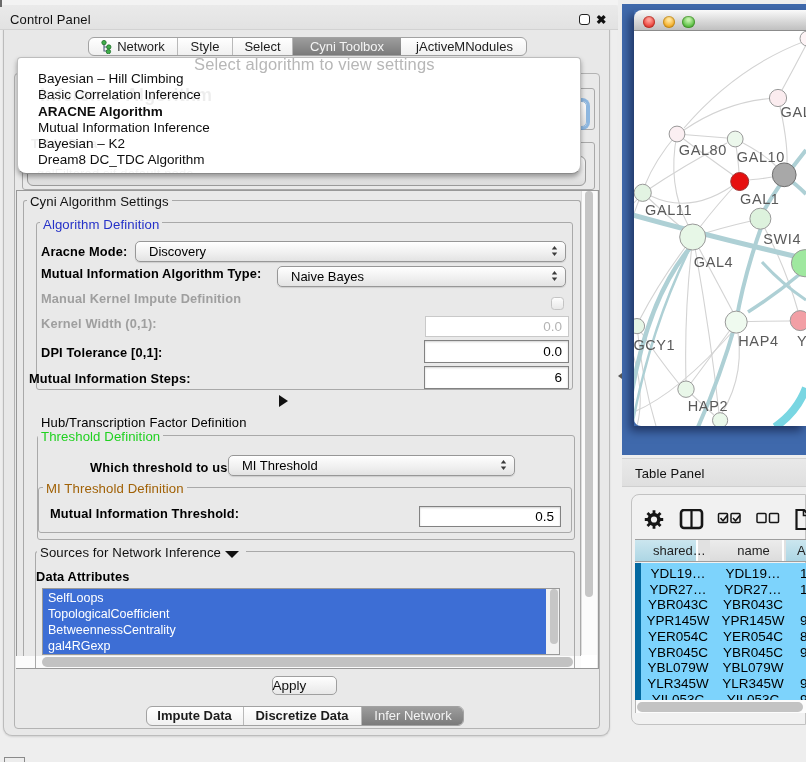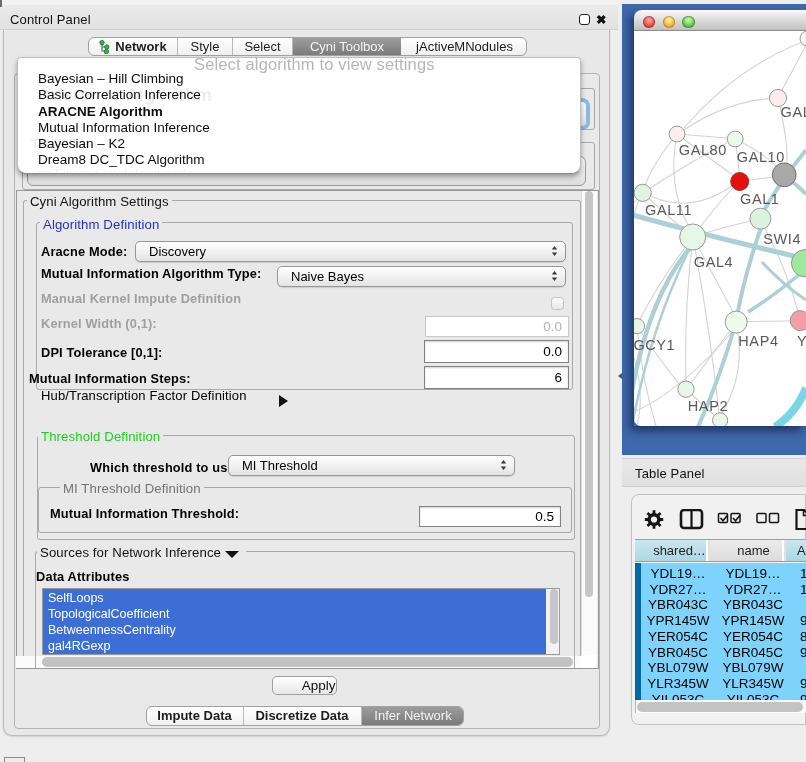--- a/index.html
+++ b/index.html
@@ -20,21 +20,21 @@
 
 <div class="a" style="left:0;top:0;width:618px;height:5px;background:#f3f3f3;"></div>
 <div class="a" style="left:3px;top:28px;width:607px;height:708px;background:#e8e8e8;border:1px solid #bcbcbc;border-top:none;border-radius:0 0 9px 9px;box-shadow:0 1px 2px rgba(0,0,0,0.12);"></div>
 
 <div class="a" style="left:0px;top:4.5px;width:618px;height:25.5px;background:linear-gradient(#eaeaea,#e2e2e2);border-bottom:1px solid #d2d2d2;border-radius:0 3px 0 0;"></div>
 <div class="lbl" style="left:10px;top:11.5px;font-size:13px;color:#111;">Control Panel</div>
 <div class="a" style="left:579px;top:14px;width:11px;height:11px;border:1.6px solid #222;border-radius:3px;background:#fff;"></div>
 <div class="lbl" style="left:596px;top:12px;font-size:12.5px;color:#111;font-weight:bold;">✖</div>
 
 <div class="seg" style="left:88px;top:37px;width:439px;height:19px;">
-  <div style="width:89px;font-weight:bold;"><svg width="12" height="14" viewBox="0 0 12 14" style="margin-right:4px;">
+  <div style="width:89px;"><svg width="12" height="14" viewBox="0 0 12 14" style="margin-right:4px;">
         <path d="M3 3 V11 H6" stroke="#5a6b85" stroke-width="1.2" fill="none"></path>
         <path d="M3 7 H6" stroke="#5a6b85" stroke-width="1.2"></path>
         <circle cx="3" cy="2.6" r="2.2" fill="#3fae4a" stroke="#1d6e28" stroke-width="0.8"></circle>
         <circle cx="7.8" cy="7" r="2.2" fill="#3fae4a" stroke="#1d6e28" stroke-width="0.8"></circle>
         <circle cx="7.4" cy="11.6" r="2.2" fill="#3fae4a" stroke="#1d6e28" stroke-width="0.8"></circle>
       </svg>Network</div>
   <div style="width:55px;">Style</div>
   <div style="width:60px;">Select</div>
   <div class="sel" style="width:108px;">Cyni Toolbox</div>
   <div style="width:127px;">jActiveMNodules</div>
@@ -100,51 +100,51 @@
 
 <div class="lbl b gray" style="left:41px;top:316px;">Kernel Width (0,1):</div>
 <div class="tf" style="left:425px;top:316px;width:144px;height:21px;line-height:19px;border:1px solid #c9c9c9;color:#b4b4b4;">0.0</div>
 
 <div class="lbl b" style="left:41px;top:345px;">DPI Tolerance [0,1]:</div>
 <div class="tf" style="left:424px;top:340px;width:145px;height:23px;line-height:21px;border:1px solid #828282;box-shadow:inset 0 1px 2px rgba(0,0,0,0.18);">0.0</div>
 
 <div class="lbl b" style="left:29px;top:371px;text-align:center;">Mutual Information Steps:</div>
 <div class="tf" style="left:424px;top:366px;width:145px;height:23px;line-height:21px;border:1px solid #828282;box-shadow:inset 0 1px 2px rgba(0,0,0,0.18);">6</div>
 
-<div class="lbl" style="left:41px;top:388px;font-size:13px;">Hub/Transcription Factor Definition</div>
+<div class="lbl" style="left:41px;top:415px;font-size:13px;">Hub/Transcription Factor Definition</div>
 <div class="a" style="left:279px;top:395px;width:0;height:0;border-left:9px solid #111;border-top:6.5px solid transparent;border-bottom:6.5px solid transparent;"></div>
 
 <div class="fs" style="left:36.5px;top:435px;width:538px;height:105px;"></div>
 <div class="fst" style="left:38px;top:430px;color:#1fd11f;">Threshold Definition</div>
 
 <div class="lbl b" style="left:90px;top:460px;">Which threshold to use:</div>
 <div class="combo" style="left:228px;top:454.5px;width:287px;height:21px;">
     <span class="tx">MI Threshold</span>
     <svg width="9" height="12" viewBox="0 0 9 12">
       <path d="M4.5 1 L7.2 4.6 H1.8 Z" fill="#3a3a3a"></path>
       <path d="M4.5 11 L7.2 7.4 H1.8 Z" fill="#3a3a3a"></path>
     </svg>
   </div>
 
 <div class="fs" style="left:38px;top:487px;width:534px;height:46px;"></div>
-<div class="fst" style="left:43px;top:482px;color:#737373;margin-left:17px;">MI Threshold Definition</div>
+<div class="fst" style="left:43px;top:482px;color:#a16207;">MI Threshold Definition</div>
 <div class="lbl b" style="left:50px;top:506px;">Mutual Information Threshold:</div>
 <div class="tf" style="left:419px;top:505.5px;width:142px;height:21px;line-height:19px;border:1px solid #828282;box-shadow:inset 0 1px 2px rgba(0,0,0,0.18);">0.5</div>
 
 <div class="fs" style="left:35px;top:551px;width:539.5px;height:117px;border-bottom:none;border-radius:3px 3px 0 0;"></div>
 <div class="fst" style="left:37px;top:546px;color:#111;">Sources for Network Inference&nbsp;<span style="display:inline-block;width:0;height:0;border-top:7px solid #111;border-left:7px solid transparent;border-right:7px solid transparent;vertical-align:-1px;"></span>&nbsp;</div>
 
 <div class="lbl b" style="left:36px;top:569px;">Data Attributes</div>
 
 <div class="a" style="left:42px;top:588px;width:518px;height:67px;border:1px solid #9a9a9a;background:#f2f2f2;"></div>
 <div class="a" style="left:43px;top:589px;width:502.6px;height:65px;background:#3d6ed5;"></div>
 <div class="a" style="left:48px;top:590px;font-size:12.5px;color:#fff;line-height:16.1px;white-space:nowrap;">SelfLoops<br>TopologicalCoefficient<br>BetweennessCentrality<br>gal4RGexp</div>
 <div class="a" style="left:549.5px;top:589px;width:8px;height:55px;background:#c6c6c6;border-radius:4px;"></div>
 
-<div class="a" style="left:271.5px;top:676px;width:65px;height:18.5px;border:1px solid #9f9f9f;border-radius:5px;background:linear-gradient(#fefefe,#e8e8e8);text-align:right;font-size:13.5px;line-height:17px;color:#111;">Apply</div>
+<div class="a" style="left:271.5px;top:676px;width:65px;height:18.5px;border:1px solid #9f9f9f;border-radius:5px;background:linear-gradient(#fefefe,#e8e8e8);text-align:left;font-size:13.5px;line-height:17px;color:#111;">Apply</div>
 
 <div class="seg" style="left:145.5px;top:705.5px;width:318px;height:20.5px;">
   <div class="b" style="width:97px;">Impute Data</div>
   <div class="b" style="width:118px;">Discretize Data</div>
   <div class="sel" style="width:103px;">Infer Network</div>
 </div>
 
 <div class="a" style="left:4px;top:757px;width:21px;height:10px;border:1.5px solid #8a8a8a;background:#ededed;"></div>
 
 <div class="a" style="left:622px;top:4px;width:184px;height:451px;background:#3f69ac;"></div>
@@ -254,21 +254,21 @@
 <rect x="113" y="4.5" width="9" height="9" rx="1"></rect>
 <rect x="125.5" y="4.5" width="9" height="9" rx="1"></rect>
 </g>
 <path d="M76.5 9 l2.5 2.8 4.5 -5.6" stroke="#161616" stroke-width="1.7" fill="none"></path>
 <path d="M89 9 l2.5 2.8 4.5 -5.6" stroke="#161616" stroke-width="1.7" fill="none"></path>
 <path d="M152.5 1 h7.5 l5.5 5.5 V20 h-13 Z" fill="none" stroke="#161616" stroke-width="2.2"></path>
     <path d="M159.5 1.5 v5 h5.5" fill="none" stroke="#161616" stroke-width="1.6"></path>
 </svg>
 
 <div class="a" style="left:635px;top:538.5px;width:171px;height:23px;border-top:1px solid #9e9e9e;border-bottom:1px solid #9e9e9e;background:#e1e1e1;"></div>
-<div class="a" style="left:635px;top:539.5px;width:73px;height:21px;background:linear-gradient(#cbe6ef,#add6e4);border-right:2px solid #fff;text-align:center;text-indent:18px;font-size:13px;line-height:21px;color:#222;">shared…</div>
+<div class="a" style="left:635px;top:539.5px;width:63px;height:21px;background:linear-gradient(#cbe6ef,#add6e4);border-right:2px solid #fff;text-align:center;text-indent:18px;font-size:13px;line-height:21px;color:#222;">shared…</div>
 <div class="a" style="left:710px;top:539.5px;width:74px;height:21px;background:linear-gradient(#ececec,#dcdcdc);border-right:2px solid #fff;text-align:center;text-indent:15px;font-size:13px;line-height:21px;color:#222;">name</div>
 <div class="a" style="left:786px;top:539.5px;width:20px;height:21px;background:linear-gradient(#cbe6ef,#add6e4);font-size:13px;line-height:21px;color:#222;padding-left:11px;">A</div>
 
 <div class="a" style="left:635px;top:562.5px;width:171px;height:138px;background:#7dd3fc;border-left:6px solid #0369a1;overflow:hidden;">
   <div class="a" style="left:1px;top:3.5px;width:72px;text-align:center;font-size:13.5px;line-height:15.7px;color:#000;">YDL19…<br>YDR27…<br>YBR043C<br>YPR145W<br>YER054C<br>YBR045C<br>YBL079W<br>YLR345W<br>YIL053C</div>
   <div class="a" style="left:76px;top:3.5px;width:72px;text-align:center;font-size:13.5px;line-height:15.7px;color:#000;">YDL19…<br>YDR27…<br>YBR043C<br>YPR145W<br>YER054C<br>YBR045C<br>YBL079W<br>YLR345W<br>YIL053C</div>
   <div class="a" style="left:159px;top:3.5px;width:40px;text-align:left;font-size:13.5px;line-height:15.7px;color:#000;">13<br>12<br>&nbsp;<br>9.<br>8.<br>9.<br>&nbsp;<br>9.<br>9.</div>
 </div>
 
 <div class="a" style="left:635px;top:700px;width:171px;height:13px;background:#fcfcfc;border-left:1px solid #b5b5b5;"></div>

